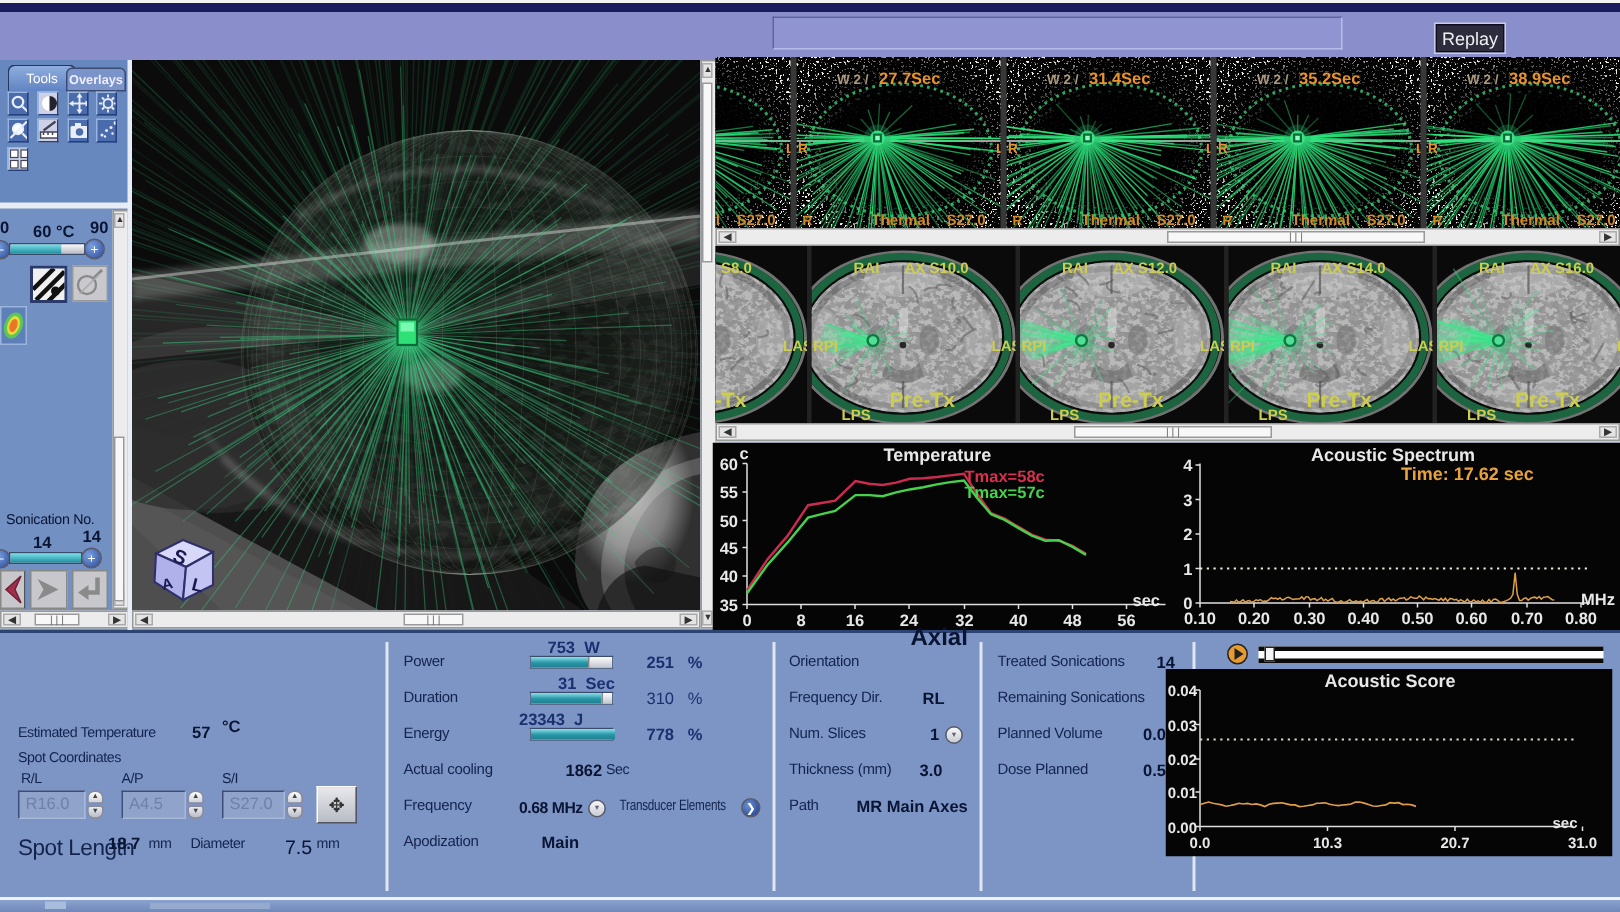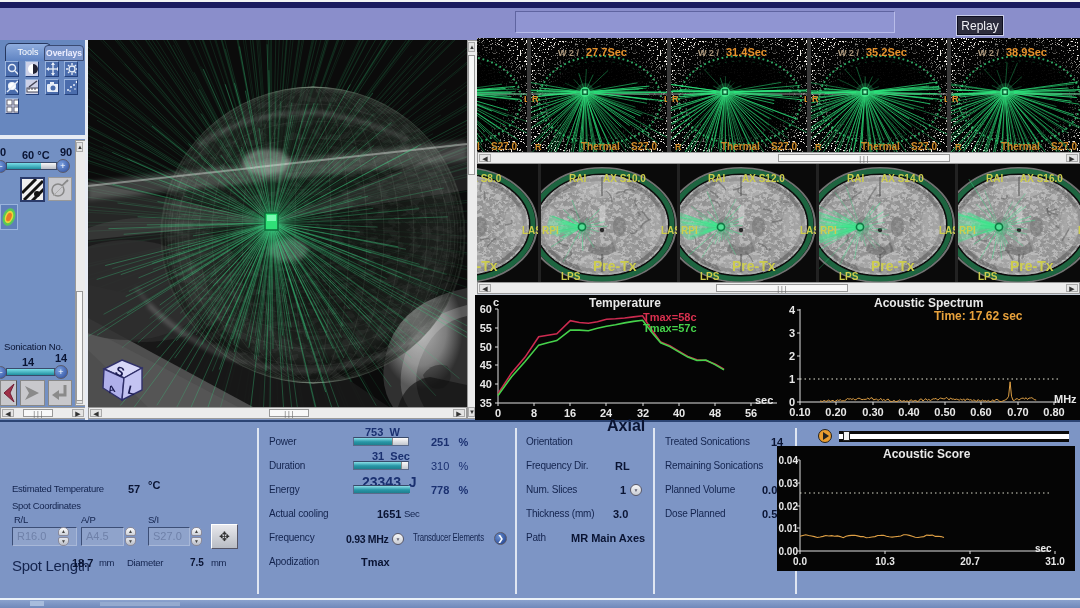--- a/index.html
+++ b/index.html
@@ -1830,72 +1830,72 @@
 <div style="position:absolute;left:515px;top:428px;width:2px;height:166px;background:#dfe6f2"></div>
 <div style="position:absolute;left:653px;top:428px;width:2px;height:166px;background:#dfe6f2"></div>
 <div style="position:absolute;left:795px;top:428px;width:2px;height:166px;background:#dfe6f2"></div>
 <div style="position:absolute;left:12px;top:483px;color:#13234d;font-size:9.5px;letter-spacing:-0.3px;white-space:nowrap">Estimated Temperature</div>
 <div style="position:absolute;left:128px;top:483px;color:#0a1433;font-size:11px;font-weight:bold;white-space:nowrap">57</div>
 <div style="position:absolute;left:148px;top:479px;color:#0a1433;font-size:11px;font-weight:bold;white-space:nowrap">°C</div>
 <div style="position:absolute;left:12px;top:500px;color:#13234d;font-size:9.5px;letter-spacing:-0.3px;white-space:nowrap">Spot Coordinates</div>
 <div style="position:absolute;left:14px;top:514px;color:#13234d;font-size:9.5px;letter-spacing:-0.3px;white-space:nowrap">R/L</div>
 <div style="position:absolute;left:81px;top:514px;color:#13234d;font-size:9.5px;letter-spacing:-0.3px;white-space:nowrap">A/P</div>
 <div style="position:absolute;left:148px;top:514px;color:#13234d;font-size:9.5px;letter-spacing:-0.3px;white-space:nowrap">S/I</div>
-<div style="position:absolute;left:12px;top:527px;width:65px;height:19px;background:#8fa3cb;border:1px solid #55678f;border-top-color:#3c4e76;border-left-color:#3c4e76;border-bottom-color:#a8b8d8;border-right-color:#a8b8d8;color:#6f81a9;font-size:11px;line-height:17px;padding-left:4px">R16.0</div>
+<div style="position:absolute;left:12px;top:527px;width:45px;height:19px;background:#8fa3cb;border:1px solid #55678f;border-top-color:#3c4e76;border-left-color:#3c4e76;border-bottom-color:#a8b8d8;border-right-color:#a8b8d8;color:#6f81a9;font-size:11px;line-height:17px;padding-left:4px">R16.0</div>
 <div style="position:absolute;left:58px;top:527px;width:12px;height:20px">
     <div style="position:absolute;left:0;top:0;width:11px;height:9px;background:linear-gradient(#fdfdfd,#cdd1d8);border:1px solid #8a8a9a;border-radius:5px 5px 2px 2px;font-size:5px;color:#444;text-align:center;line-height:7px">▲</div>
     <div style="position:absolute;left:0;top:10px;width:11px;height:9px;background:linear-gradient(#e8eaee,#b8bcc6);border:1px solid #8a8a9a;border-radius:2px 2px 5px 5px;font-size:5px;color:#444;text-align:center;line-height:7px">▼</div>
   </div>
 <div style="position:absolute;left:81px;top:527px;width:43px;height:19px;background:#8fa3cb;border:1px solid #55678f;border-top-color:#3c4e76;border-left-color:#3c4e76;border-bottom-color:#a8b8d8;border-right-color:#a8b8d8;color:#6f81a9;font-size:11px;line-height:17px;padding-left:4px">A4.5</div>
 <div style="position:absolute;left:125px;top:527px;width:12px;height:20px">
     <div style="position:absolute;left:0;top:0;width:11px;height:9px;background:linear-gradient(#fdfdfd,#cdd1d8);border:1px solid #8a8a9a;border-radius:5px 5px 2px 2px;font-size:5px;color:#444;text-align:center;line-height:7px">▲</div>
     <div style="position:absolute;left:0;top:10px;width:11px;height:9px;background:linear-gradient(#e8eaee,#b8bcc6);border:1px solid #8a8a9a;border-radius:2px 2px 5px 5px;font-size:5px;color:#444;text-align:center;line-height:7px">▼</div>
   </div>
 <div style="position:absolute;left:148px;top:527px;width:42px;height:19px;background:#8fa3cb;border:1px solid #55678f;border-top-color:#3c4e76;border-left-color:#3c4e76;border-bottom-color:#a8b8d8;border-right-color:#a8b8d8;color:#6f81a9;font-size:11px;line-height:17px;padding-left:4px">S27.0</div>
 <div style="position:absolute;left:191px;top:527px;width:12px;height:20px">
     <div style="position:absolute;left:0;top:0;width:11px;height:9px;background:linear-gradient(#fdfdfd,#cdd1d8);border:1px solid #8a8a9a;border-radius:5px 5px 2px 2px;font-size:5px;color:#444;text-align:center;line-height:7px">▲</div>
     <div style="position:absolute;left:0;top:10px;width:11px;height:9px;background:linear-gradient(#e8eaee,#b8bcc6);border:1px solid #8a8a9a;border-radius:2px 2px 5px 5px;font-size:5px;color:#444;text-align:center;line-height:7px">▼</div>
   </div>
 <div style="position:absolute;left:211px;top:524px;width:27px;height:25px;background:linear-gradient(#e8e8ec,#b8bcc4);border:1px solid #fff;border-right-color:#556;border-bottom-color:#556;text-align:center;line-height:23px;font-size:13px;color:#333">✥</div>
 <div style="position:absolute;left:12px;top:557px;color:#13234d;font-size:15px;letter-spacing:-0.3px;white-space:nowrap">Spot Length</div>
 <div style="position:absolute;left:72px;top:557px;color:#0a1433;font-size:11px;font-weight:bold;white-space:nowrap">18.7</div>
 <div style="position:absolute;left:99px;top:557px;color:#13234d;font-size:9.5px;letter-spacing:-0.3px;white-space:nowrap">mm</div>
 <div style="position:absolute;left:127px;top:557px;color:#13234d;font-size:9.5px;letter-spacing:-0.3px;white-space:nowrap">Diameter</div>
-<div style="position:absolute;left:190px;top:557px;color:#0a1433;font-size:10px;font-weight:bold;white-space:nowrap">7.5</div>
+<div style="position:absolute;left:190px;top:557px;color:#0a1433;font-size:13px;font-weight:normal;white-space:nowrap">7.5</div>
 <div style="position:absolute;left:211px;top:557px;color:#13234d;font-size:9.5px;letter-spacing:-0.3px;white-space:nowrap">mm</div>
 <div style="position:absolute;left:269px;top:436px;color:#13234d;font-size:10px;letter-spacing:-0.2px;white-space:nowrap">Power</div>
 <div style="position:absolute;left:365px;top:426px;color:#1a3070;font-size:11px;font-weight:bold;white-space:nowrap">753&nbsp;&nbsp;W</div>
 <div style="position:absolute;left:353px;top:437px;width:56px;height:9px;background:#f2f2f2;border:1px solid #5a6a8a;border-top-color:#3a4a6a">
     <div style="position:absolute;left:0;top:0;width:38px;height:7px;background:linear-gradient(#8adfe8,#2796a6 55%,#1f7f8f)"></div>
     <div style="position:absolute;left:38px;top:0;width:16px;height:7px;background:linear-gradient(#fcfcfc,#c2c6ce);border-left:1px solid #888"></div>
   </div>
 <div style="position:absolute;left:431px;top:436px;color:#1a3070;font-size:11px;font-weight:bold;white-space:nowrap">251&nbsp;&nbsp;&nbsp;%</div>
 <div style="position:absolute;left:269px;top:460px;color:#13234d;font-size:10px;letter-spacing:-0.2px;white-space:nowrap">Duration</div>
 <div style="position:absolute;left:372px;top:450px;color:#1a3070;font-size:11px;font-weight:bold;white-space:nowrap">31&nbsp;&nbsp;Sec</div>
 <div style="position:absolute;left:353px;top:461px;width:56px;height:9px;background:#f2f2f2;border:1px solid #5a6a8a;border-top-color:#3a4a6a">
     <div style="position:absolute;left:0;top:0;width:47px;height:7px;background:linear-gradient(#8adfe8,#2796a6 55%,#1f7f8f)"></div>
     <div style="position:absolute;left:47px;top:0;width:7px;height:7px;background:linear-gradient(#fcfcfc,#c2c6ce);border-left:1px solid #888"></div>
   </div>
 <div style="position:absolute;left:431px;top:460px;color:#1a3070;font-size:11px;font-weight:normal;white-space:nowrap">310&nbsp;&nbsp;&nbsp;%</div>
 <div style="position:absolute;left:269px;top:484px;color:#13234d;font-size:10px;letter-spacing:-0.2px;white-space:nowrap">Energy</div>
-<div style="position:absolute;left:362px;top:474px;color:#1a3070;font-size:14px;font-weight:bold;white-space:nowrap">23343&nbsp;&nbsp;J</div>
+<div style="position:absolute;left:346px;top:474px;color:#1a3070;font-size:11px;font-weight:bold;white-space:nowrap">23343&nbsp;&nbsp;J</div>
 <div style="position:absolute;left:353px;top:485px;width:56px;height:9px;background:#f2f2f2;border:1px solid #5a6a8a;border-top-color:#3a4a6a">
     <div style="position:absolute;left:0;top:0;width:56px;height:7px;background:linear-gradient(#8adfe8,#2796a6 55%,#1f7f8f)"></div>
   </div>
 <div style="position:absolute;left:431px;top:484px;color:#1a3070;font-size:11px;font-weight:bold;white-space:nowrap">778&nbsp;&nbsp;&nbsp;%</div>
 <div style="position:absolute;left:269px;top:508px;color:#13234d;font-size:10px;letter-spacing:-0.2px;white-space:nowrap">Actual cooling</div>
-<div style="position:absolute;left:377px;top:508px;color:#0a1433;font-size:11px;font-weight:bold;white-space:nowrap">1651</div>
+<div style="position:absolute;left:377px;top:508px;color:#0a1433;font-size:11px;font-weight:bold;white-space:nowrap">1862</div>
 <div style="position:absolute;left:404px;top:508px;color:#13234d;font-size:9.5px;letter-spacing:-0.3px;white-space:nowrap">Sec</div>
 <div style="position:absolute;left:269px;top:532px;color:#13234d;font-size:10px;letter-spacing:-0.2px;white-space:nowrap">Frequency</div>
-<div style="position:absolute;left:346px;top:533px;color:#0a1433;font-size:10.5px;font-weight:bold;letter-spacing:-0.3px;white-space:nowrap">0.93 MHz</div>
+<div style="position:absolute;left:346px;top:533px;color:#0a1433;font-size:10.5px;font-weight:bold;letter-spacing:-0.3px;white-space:nowrap">0.68 MHz</div>
 <div style="position:absolute;left:392px;top:533px;width:12px;height:12px;border-radius:50%;background:linear-gradient(#f8f8f8,#c8ccd4);border:1px solid #5a5a6a;color:#667;font-size:5px;text-align:center;line-height:11px">▼</div>
 <div style="position:absolute;left:413px;top:532px;color:#13234d;font-size:10px;letter-spacing:-0.2px;transform:scaleX(.78);transform-origin:left top;white-space:nowrap">Transducer Elements</div>
 <div style="position:absolute;left:494px;top:532px;width:13px;height:13px;border-radius:50%;background:radial-gradient(circle at 35% 35%,#6a90d0,#1a3a8a);border:1px solid #5a5a6a;color:#fff;font-size:8px;text-align:center;line-height:12px">❯</div>
 <div style="position:absolute;left:269px;top:556px;color:#13234d;font-size:10px;letter-spacing:-0.2px;white-space:nowrap">Apodization</div>
-<div style="position:absolute;left:361px;top:556px;color:#0a1433;font-size:11px;font-weight:bold;white-space:nowrap">Tmax</div>
+<div style="position:absolute;left:361px;top:556px;color:#0a1433;font-size:11px;font-weight:bold;white-space:nowrap">Main</div>
 <div style="position:absolute;left:526px;top:436px;color:#13234d;font-size:10px;letter-spacing:-0.2px;white-space:nowrap">Orientation</div>
 <div style="position:absolute;left:607px;top:417px;color:#0a1433;font-size:16px;font-weight:bold;white-space:nowrap">Axial</div>
 <div style="position:absolute;left:526px;top:460px;color:#13234d;font-size:10px;letter-spacing:-0.2px;white-space:nowrap">Frequency Dir.</div>
 <div style="position:absolute;left:615px;top:460px;color:#0a1433;font-size:11px;font-weight:bold;white-space:nowrap">RL</div>
 <div style="position:absolute;left:526px;top:484px;color:#13234d;font-size:10px;letter-spacing:-0.2px;white-space:nowrap">Num. Slices</div>
 <div style="position:absolute;left:620px;top:484px;color:#0a1433;font-size:11px;font-weight:bold;white-space:nowrap">1</div>
 <div style="position:absolute;left:630px;top:484px;width:12px;height:12px;border-radius:50%;background:linear-gradient(#f8f8f8,#c8ccd4);border:1px solid #5a5a6a;color:#667;font-size:5px;text-align:center;line-height:11px">▼</div>
 <div style="position:absolute;left:526px;top:508px;color:#13234d;font-size:10px;letter-spacing:-0.2px;white-space:nowrap">Thickness (mm)</div>
 <div style="position:absolute;left:613px;top:508px;color:#0a1433;font-size:11px;font-weight:bold;white-space:nowrap">3.0</div>
 <div style="position:absolute;left:526px;top:532px;color:#13234d;font-size:10px;letter-spacing:-0.2px;white-space:nowrap">Path</div>

